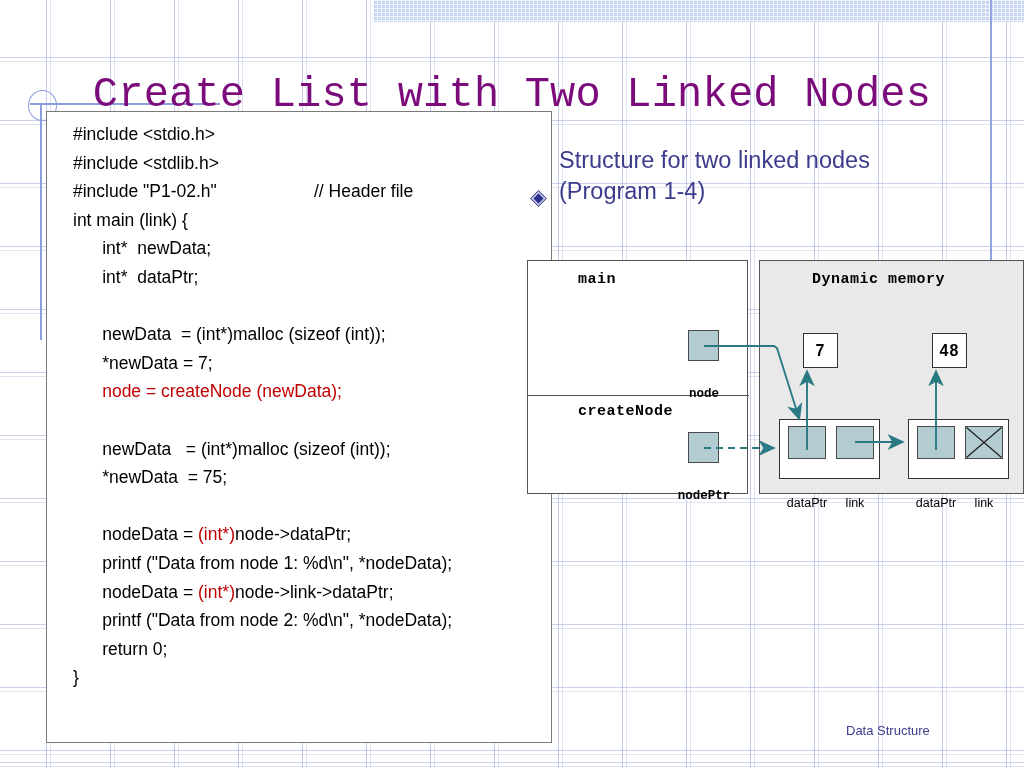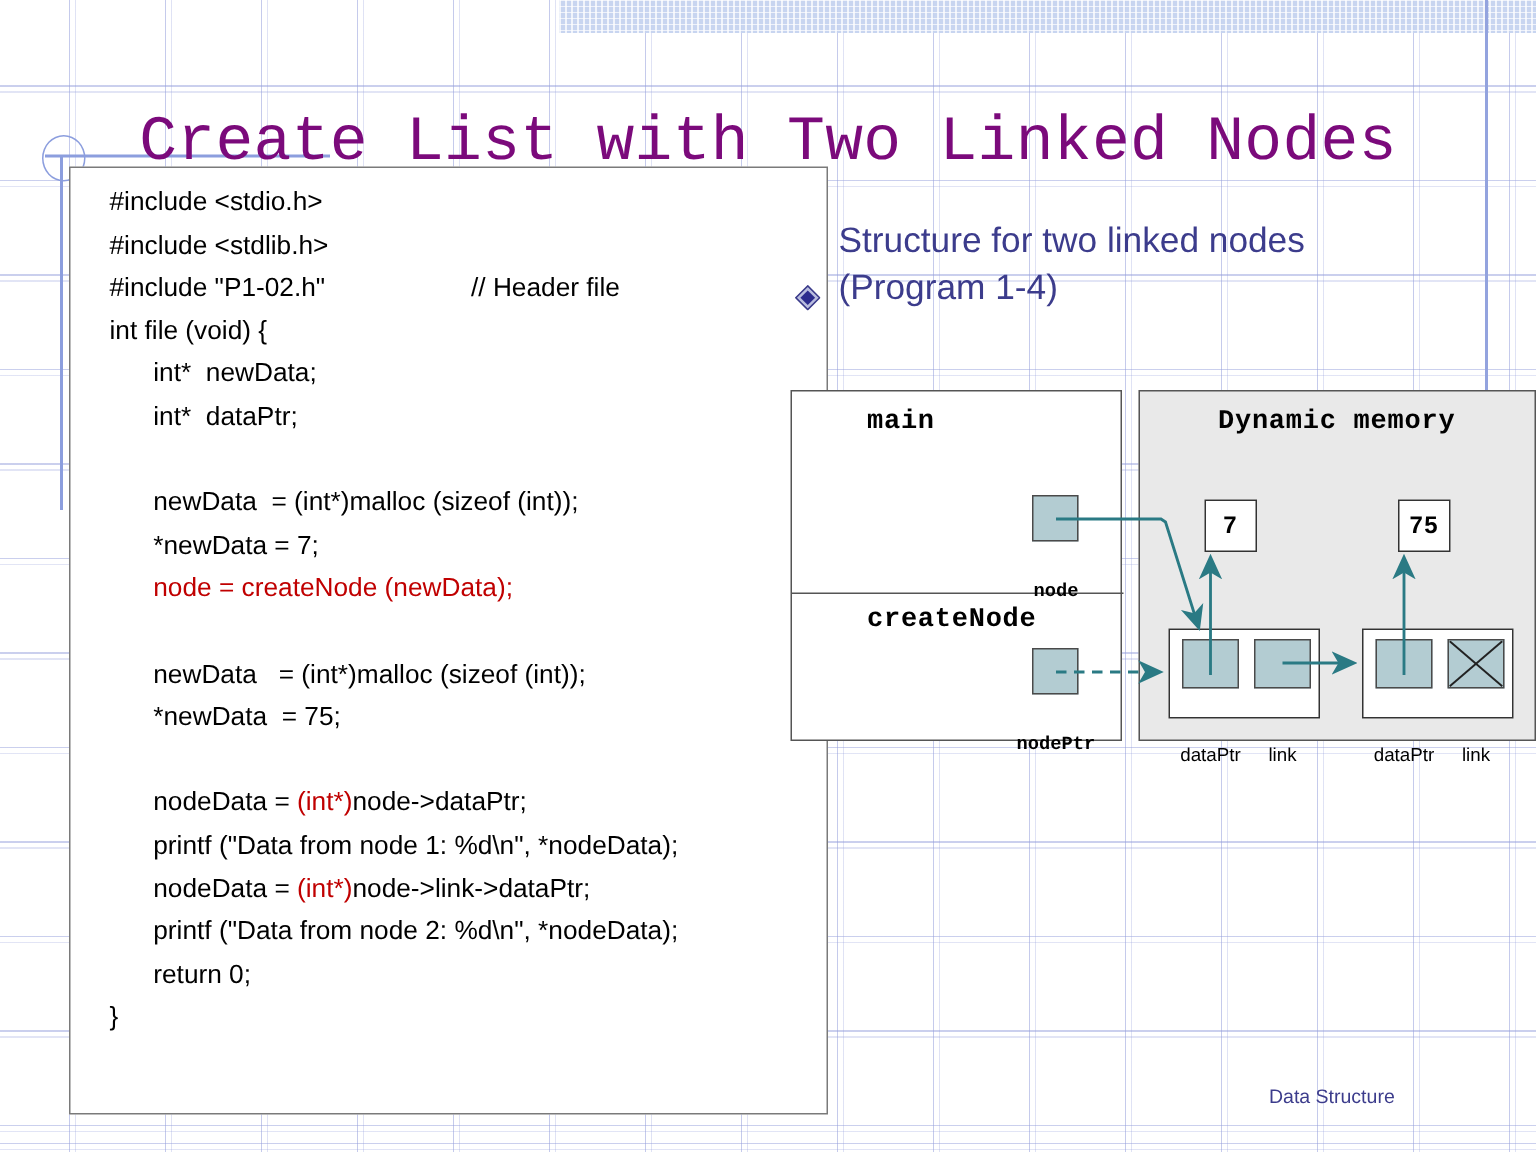--- a/index.html
+++ b/index.html
@@ -80,21 +80,21 @@
 
   
   .diagram{position:absolute;left:527px;top:260px;width:497px;height:234px;}
   .stack-box{
     position:absolute;left:0px;top:0px;width:221px;height:234px;
     background:#ffffff;border:1.4px solid #555;box-sizing:border-box;
   }
   .stack-divider{position:absolute;left:0px;top:134px;width:221px;height:1.4px;background:#555;}
   .frame-label{
     position:absolute;font-family:"Liberation Mono",monospace;font-weight:bold;
-    font-size:18px;color:#000;letter-spacing:.5px;padding-left:39px;
+    font-size:15px;color:#000;letter-spacing:.5px;padding-left:39px;
   }
   .ptr-cell{
     position:absolute;width:31px;height:31px;background:#b3ccd2;
     border:1.3px solid #4a4a4a;box-sizing:border-box;
   }
   .ptr-name{
     position:absolute;font-family:"Liberation Mono",monospace;font-weight:bold;
     font-size:12.5px;color:#000;text-align:center;margin-top:22px;
   }
   .dyn-box{
@@ -138,21 +138,21 @@
   <div class="deco-hline"></div>
   <div class="deco-vline"></div>
 
   <div class="title">Create List with Two Linked Nodes</div>
 
   <div class="code-box">
     <div id="code-lines">
         <div class="code-line">#include &lt;stdio.h&gt;</div>
         <div class="code-line">#include &lt;stdlib.h&gt;</div>
         <div class="code-line">#include "P1-02.h"                    // Header file</div>
-        <div class="code-line">int file (void) {</div>
+        <div class="code-line">int main (link) {</div>
         <div class="code-line">      int*  newData;</div>
         <div class="code-line">      int*  dataPtr;</div>
         <div class="code-line blank"> </div>
         <div class="code-line">      newData  = (int*)malloc (sizeof (int));</div>
         <div class="code-line">      *newData = 7;</div>
         <div class="code-line red">      node = createNode (newData);</div>
         <div class="code-line blank"> </div>
         <div class="code-line">      newData   = (int*)malloc (sizeof (int));</div>
         <div class="code-line">      *newData  = 75;</div>
         <div class="code-line blank"> </div>
@@ -189,21 +189,21 @@
     <div class="ptr-cell" style="left:161px;top:70px;"></div>
     <div class="ptr-name" style="left:153px;top:105px;width:48px;">node</div>
 
     <div class="ptr-cell" style="left:161px;top:172px;"></div>
     <div class="ptr-name" style="left:146px;top:207px;width:62px;">nodePtr</div>
 
     <div class="dyn-box"></div>
     <div class="frame-label" style="left:246px;top:11px;">Dynamic memory</div>
 
     <div class="val-box" style="left:276px;top:73px;">7</div>
-    <div class="val-box" style="left:405px;top:73px;">75</div>
+    <div class="val-box" style="left:405px;top:73px;">48</div>
 
     <div class="node-box" style="left:252px;top:159px;"></div>
     <div class="field-cell" style="left:261px;top:166px;"></div>
     <div class="field-label" style="left:257px;top:200px;">dataPtr</div>
     <div class="field-cell" style="left:309px;top:166px;"></div>
     <div class="field-label" style="left:305px;top:200px;">link</div>
 
     <div class="node-box" style="left:381px;top:159px;"></div>
     <div class="field-cell" style="left:390px;top:166px;"></div>
     <div class="field-label" style="left:386px;top:200px;">dataPtr</div>

